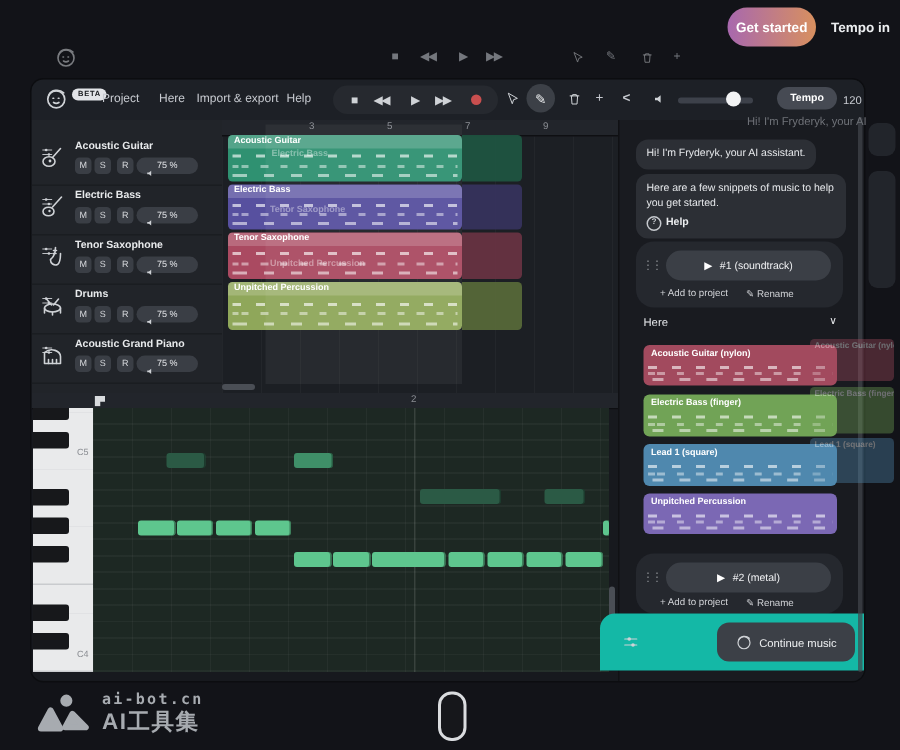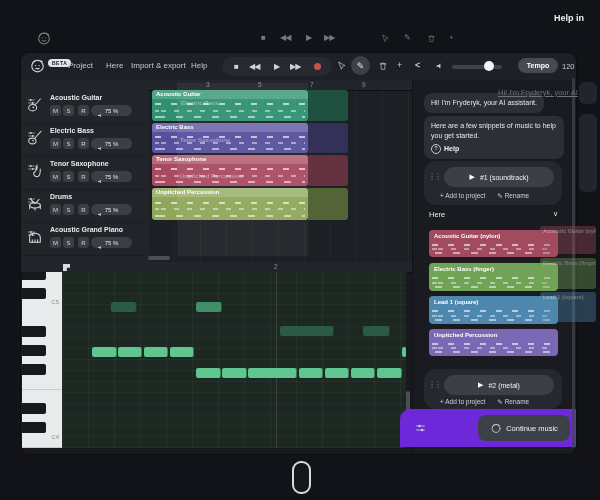--- a/index.html
+++ b/index.html
@@ -92,42 +92,45 @@
       display:flex;align-items:center;justify-content:center;gap:5px;font-size:7px;color:#f0f1f3;cursor:pointer;}
   .playtri{font-size:7px;color:#fff;}
   .actions{position:absolute;left:16px;font-size:6.5px;color:#d0d2d6;display:flex;gap:12px;}
   .actions span{cursor:pointer;}
   #parts-row{position:absolute;left:16px;top:130px;width:129px;display:flex;justify-content:space-between;
       font-size:7.5px;color:#e6e8eb;cursor:pointer;}
   .chip{position:absolute;left:16px;width:129px;height:27px;border-radius:4px;cursor:pointer;overflow:hidden;}
   .chip-label{position:absolute;left:5px;top:3px;font-size:6px;font-weight:bold;color:#fff;white-space:nowrap;}
   .chip .dashes{top:12px;opacity:.8;}
   .p-red{background:#a24a5e;} .p-green{background:#71a356;} .p-blue{background:#4f88ae;} .p-purple{background:#7b68b4;}
-  #bottom-bar{position:absolute;left:379px;top:356px;width:176px;height:38px;background:#6d28d9;border-radius:10px 0 0 0;}
+  #bottom-bar{position:absolute;left:379px;top:356px;width:176px;height:38px;background:#14b8a6;border-radius:10px 0 0 0;}
   #continue-btn{position:absolute;left:78px;top:6px;width:92px;height:26px;border-radius:8px;background:#3c4047;
       display:flex;align-items:center;justify-content:center;gap:4px;font-size:7.5px;color:#eef0f2;cursor:pointer;}
   #scroll-strip{position:absolute;left:551px;top:25px;width:3px;height:370px;border-radius:2px;background:#43464d;opacity:.7;cursor:pointer;}
   
-  #ghost-text{left:498px;top:88px;font-size:7.5px;color:#6f7278;white-space:nowrap;text-decoration:underline;}
+  #ghost-text{left:498px;top:76px;font-size:7.5px;color:#6f7278;white-space:nowrap;}
   .ghost-pill{background:#26292f;border-radius:6px;opacity:.85;}
   .gchip{position:absolute;left:540px;width:56px;border-radius:3px;opacity:.38;overflow:hidden;}
   .gchip div{font-size:5.5px;font-weight:bold;color:#fff;padding:2px 0 0 3px;white-space:nowrap;}
   
   #capsule{left:292px;top:461px;width:15px;height:29px;border:2px solid #dadcdf;border-radius:9px;background:#16171b;}
   #wm{left:20px;top:459px;display:flex;align-items:center;gap:6px;color:#a7abb0;}
   #wm-text1{font-family:"DejaVu Sans Mono",monospace;font-size:10px;font-weight:bold;letter-spacing:1.5px;}
   #wm-text2{font-size:15px;font-weight:bold;letter-spacing:1px;}
   .ic{stroke:#cfd2d6;fill:none;stroke-width:1.6;stroke-linecap:round;stroke-linejoin:round;}
 </style>
 </head>
 <body>
 
 <div id="stage">
 
-  <div class="abs" id="sign-in">Help in</div>
+  <div class="abs" id="get-started">
+      <span>Get started</span>
+    </div>
+  <div class="abs" id="sign-in">Tempo in</div>
 
   <svg class="abs ghost" style="left:36px;top:30px" width="16" height="16" viewBox="0 0 24 24">
     <circle class="ic" cx="12" cy="13" r="8"></circle>
       <path class="ic" d="M5 9c2-5 10-6 14-2"></path>
     <path class="ic" d="M9 12h.5M14 12h.5M9.5 16c1.5 1 3.5 1 5 0" stroke-width="1.2"></path>
   </svg>
   <span class="gi" style="left:261px">■</span>
   <span class="gi" style="left:280px;letter-spacing:-1px">◀◀</span>
   <span class="gi" style="left:306px">▶</span>
   <span class="gi" style="left:324px;letter-spacing:-1px">▶▶</span>
@@ -441,13 +444,26 @@
     <div>Acoustic Guitar (nylon)</div>
     </div>
   <div class="gchip" style="top:258px;height:31px;background:#71a356">
     <div>Electric Bass (finger)</div>
     </div>
   <div class="gchip" style="top:292px;height:30px;background:#4f88ae">
     <div>Lead 1 (square)</div>
     </div>
 
   <div class="abs" id="capsule"></div>
+  <div class="abs" id="wm">
+    <svg width="42" height="34" viewBox="0 0 52 40">
+      <g fill="#a7abb0" stroke="#a7abb0" stroke-width="5" stroke-linejoin="round">
+        <path d="M9 32 L17 17 L25 32 Z"></path>
+        <path d="M29 31 L35 20 L46 31 Z"></path>
+        <circle cx="30" cy="9" r="3.5" stroke-width="3"></circle>
+      </g>
+    </svg>
+    <div>
+      <div id="wm-text1">ai-bot.cn</div>
+      <div id="wm-text2">AI工具集</div>
+    </div>
+  </div>
 </div>
 
 </body></html>

